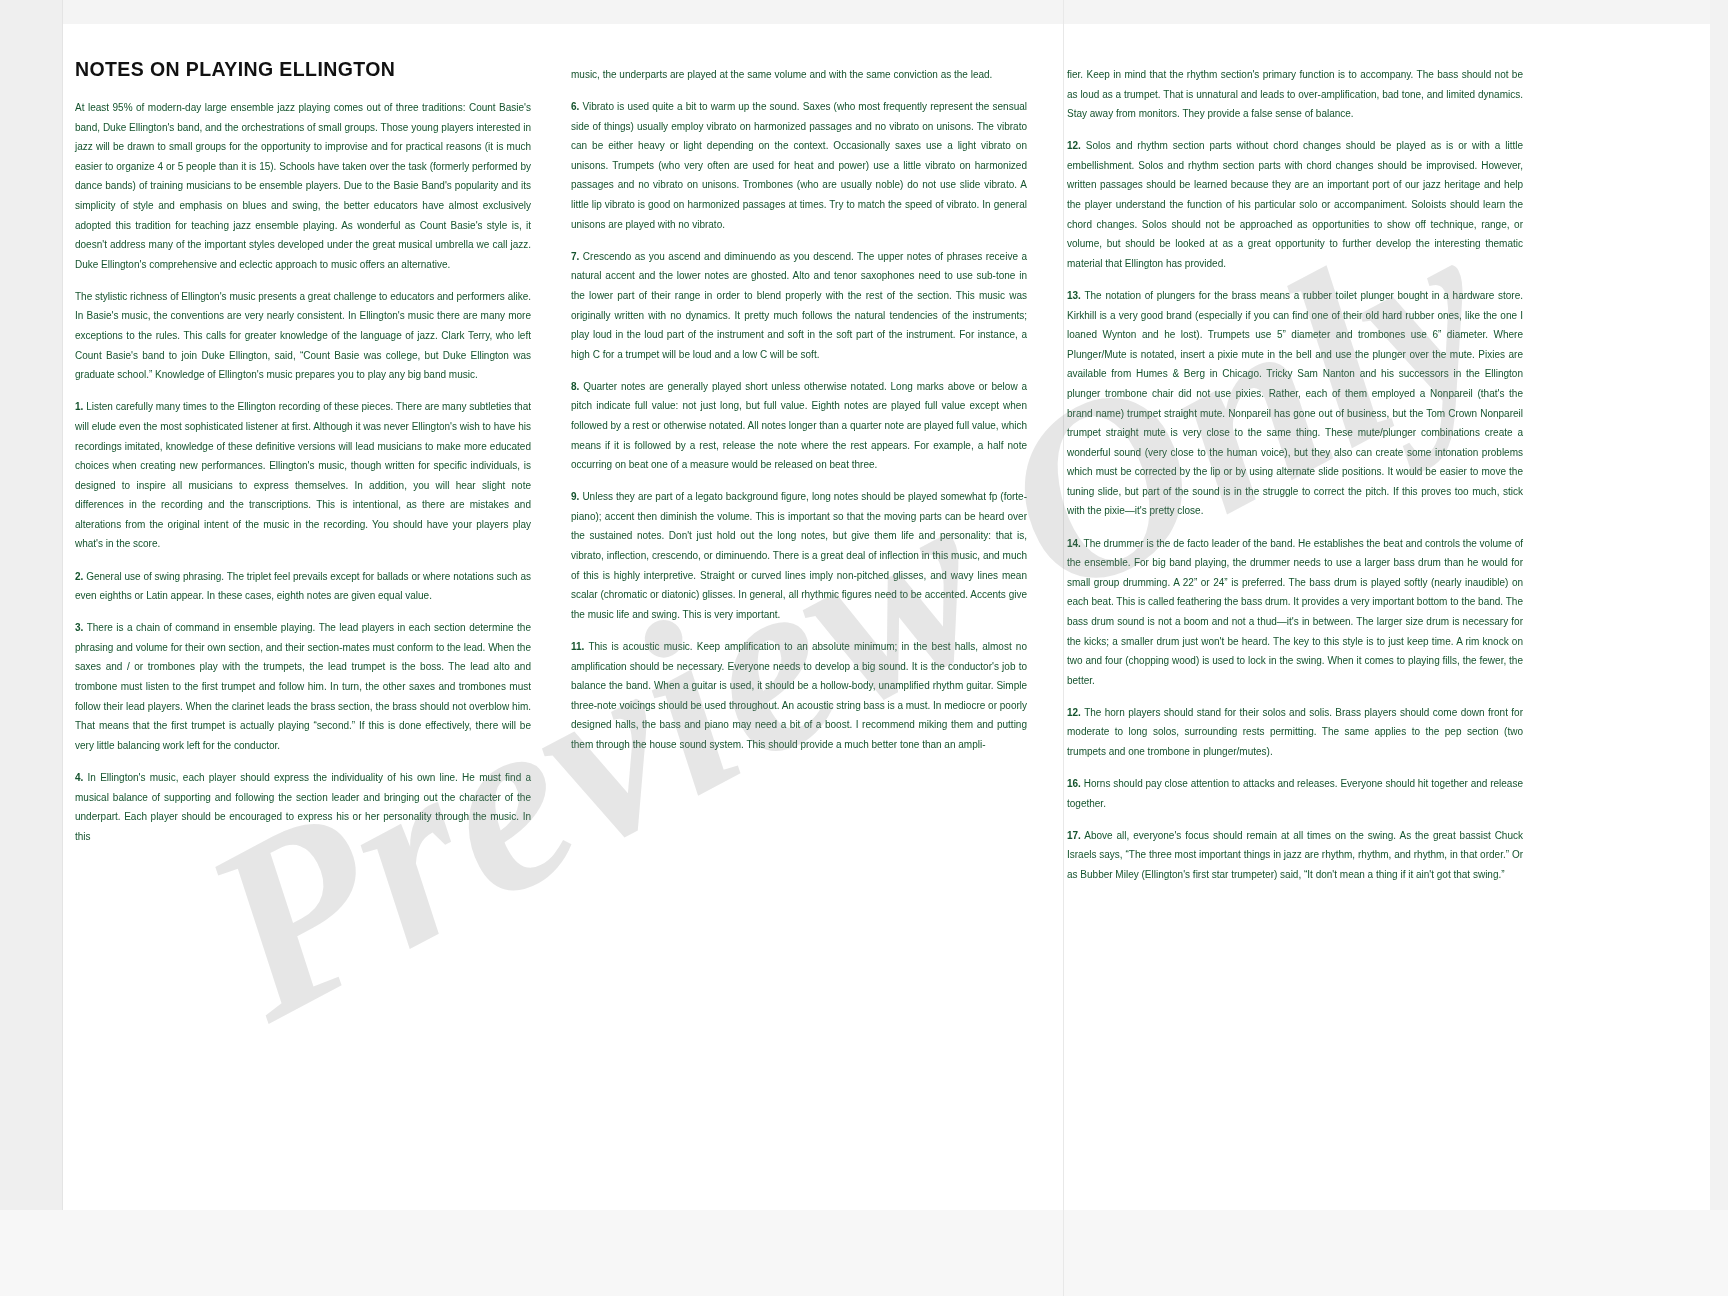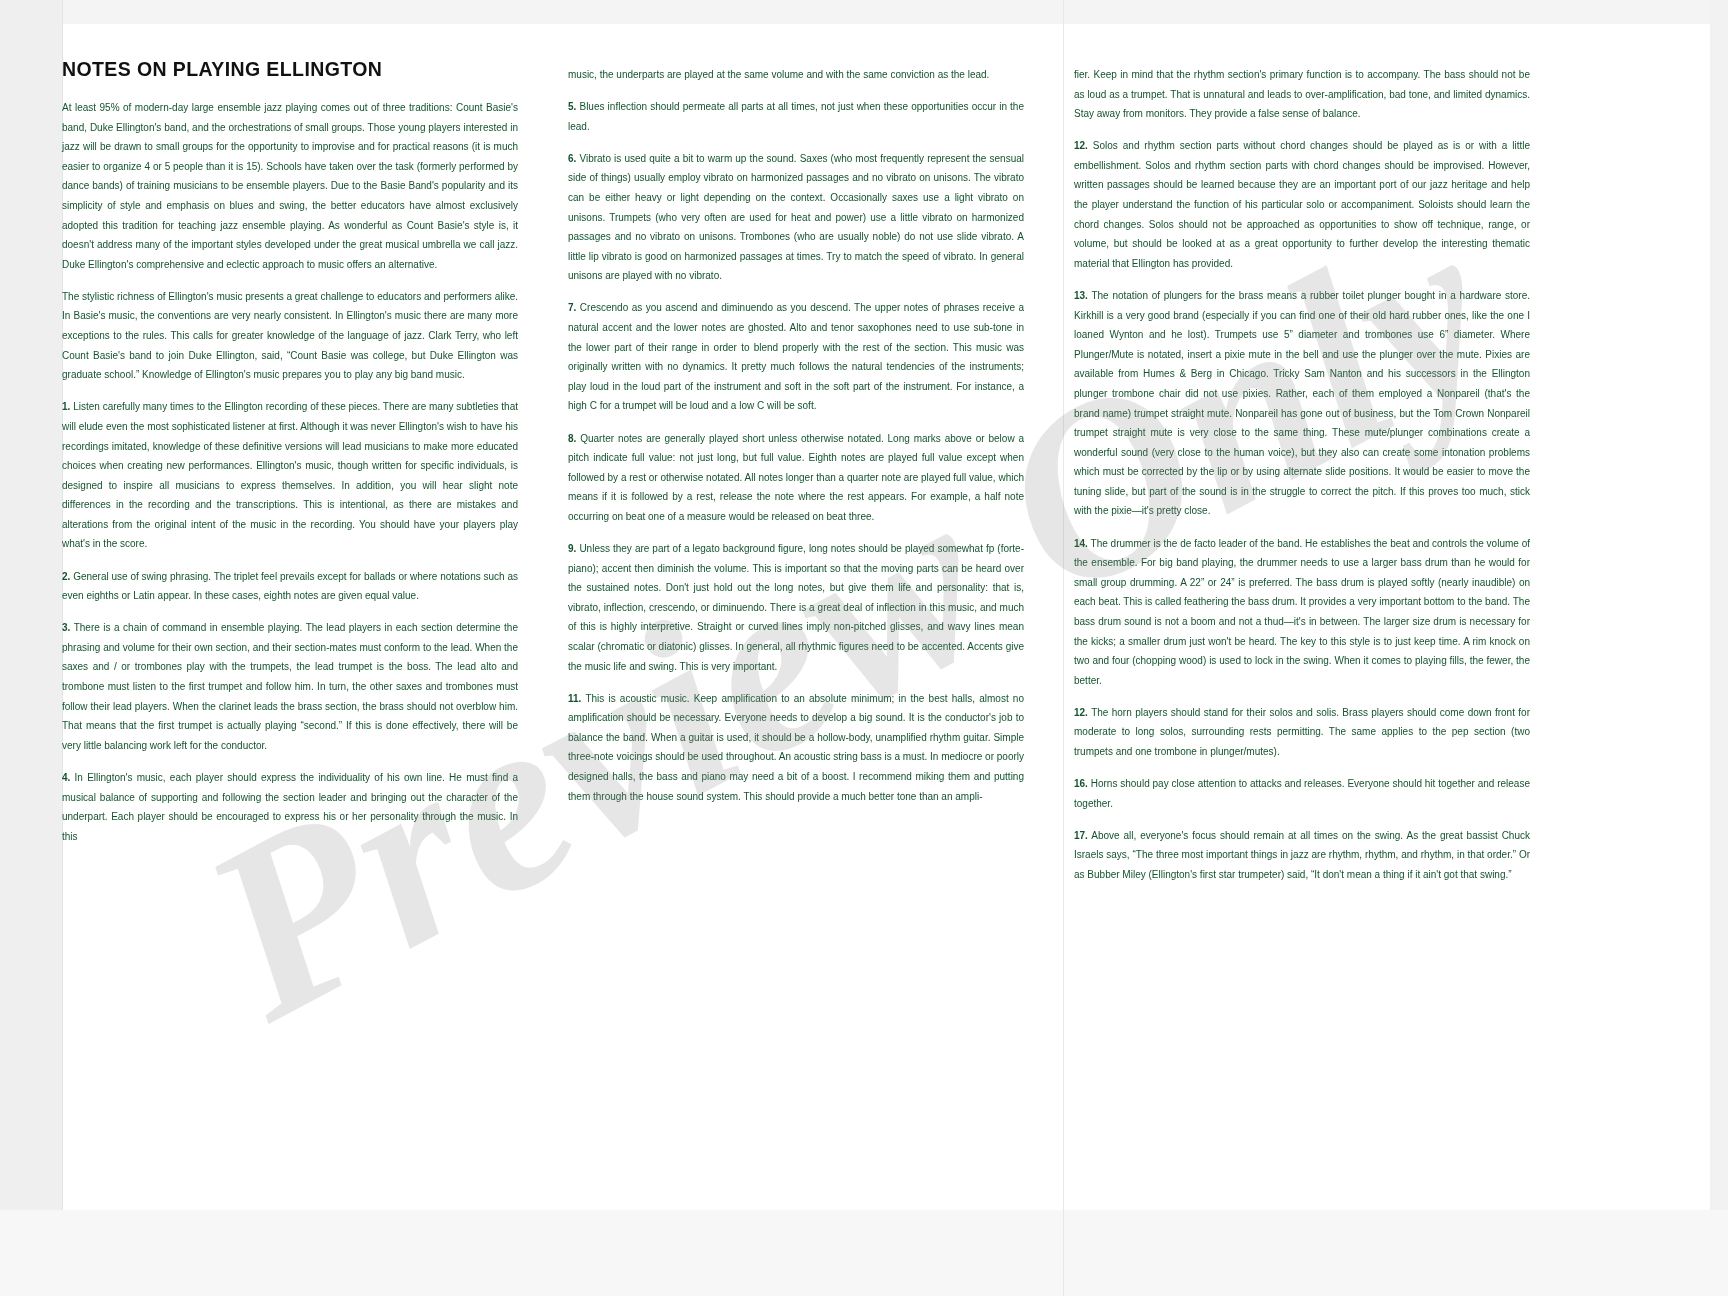--- a/index.html
+++ b/index.html
@@ -74,26 +74,26 @@
     font-weight: 700;
     color: rgba(130,130,130,0.20);
     letter-spacing: 2px;
     white-space: nowrap;
     transform: rotate(-28deg);
     font-style: italic;
   }
 
   .columns {
     position: absolute;
-    left: 62px;
+    left: 75px;
     top: 58px;
     width: 1590px;
     height: 1190px;
     display: flex;
-    gap: 50px;
+    gap: 40px;
     z-index: 2;
   }
   .col {
     width: 456px;
     position: relative;
   }
   .col.col2, .col.col3 { padding-top: 7px; }
 
   h1.title {
     font-size: 19.5px;
@@ -141,21 +141,20 @@
       <p class="para"><span class="num"></span><span>At least 95% of modern-day large ensemble jazz playing comes out of three traditions: Count Basie's band, Duke Ellington's band, and the orchestrations of small groups. Those young players interested in jazz will be drawn to small groups for the opportunity to improvise and for practical reasons (it is much easier to organize 4 or 5 people than it is 15). Schools have taken over the task (formerly performed by dance bands) of training musicians to be ensemble players. Due to the Basie Band's popularity and its simplicity of style and emphasis on blues and swing, the better educators have almost exclusively adopted this tradition for teaching jazz ensemble playing. As wonderful as Count Basie's style is, it doesn't address many of the important styles developed under the great musical umbrella we call jazz. Duke Ellington's comprehensive and eclectic approach to music offers an alternative.</span></p>
       <p class="para"><span class="num"></span><span>The stylistic richness of Ellington's music presents a great challenge to educators and performers alike. In Basie's music, the conventions are very nearly consistent. In Ellington's music there are many more exceptions to the rules. This calls for greater knowledge of the language of jazz. Clark Terry, who left Count Basie's band to join Duke Ellington, said, “Count Basie was college, but Duke Ellington was graduate school.” Knowledge of Ellington's music prepares you to play any big band music.</span></p>
       <p class="para"><span class="num">1.</span> <span>Listen carefully many times to the Ellington recording of these pieces. There are many subtleties that will elude even the most sophisticated listener at first. Although it was never Ellington's wish to have his recordings imitated, knowledge of these definitive versions will lead musicians to make more educated choices when creating new performances. Ellington's music, though written for specific individuals, is designed to inspire all musicians to express themselves. In addition, you will hear slight note differences in the recording and the transcriptions. This is intentional, as there are mistakes and alterations from the original intent of the music in the recording. You should have your players play what's in the score.</span></p>
       <p class="para"><span class="num">2.</span> <span>General use of swing phrasing. The triplet feel prevails except for ballads or where notations such as even eighths or Latin appear. In these cases, eighth notes are given equal value.</span></p>
       <p class="para"><span class="num">3.</span> <span>There is a chain of command in ensemble playing. The lead players in each section determine the phrasing and volume for their own section, and their section-mates must conform to the lead. When the saxes and / or trombones play with the trumpets, the lead trumpet is the boss. The lead alto and trombone must listen to the first trumpet and follow him. In turn, the other saxes and trombones must follow their lead players. When the clarinet leads the brass section, the brass should not overblow him. That means that the first trumpet is actually playing “second.” If this is done effectively, there will be very little balancing work left for the conductor.</span></p>
       <p class="para"><span class="num">4.</span> <span>In Ellington's music, each player should express the individuality of his own line. He must find a musical balance of supporting and following the section leader and bringing out the character of the underpart. Each player should be encouraged to express his or her personality through the music. In this</span></p>
     </div>
 
     <div class="col col2">
       <p class="para"><span class="num"></span><span>music, the underparts are played at the same volume and with the same conviction as the lead.</span></p>
-      <p class="para"><span class="num">5.</span> <span>Blues inflection should permeate all parts at all times, not just when these opportunities occur in the lead.</span></p>
       <p class="para"><span class="num">6.</span> <span>Vibrato is used quite a bit to warm up the sound. Saxes (who most frequently represent the sensual side of things) usually employ vibrato on harmonized passages and no vibrato on unisons. The vibrato can be either heavy or light depending on the context.  Occasionally saxes use a light vibrato on unisons.  Trumpets (who very often are used for heat and power) use a little vibrato on harmonized passages and no vibrato on unisons. Trombones (who are usually noble) do not use slide vibrato. A little lip vibrato is good on harmonized passages at times. Try to match the speed of vibrato. In general unisons are played with no vibrato.</span></p>
       <p class="para"><span class="num">7.</span> <span>Crescendo as you ascend and diminuendo as you descend. The upper notes of phrases receive a natural accent and the lower notes are ghosted. Alto and tenor saxophones need to use sub-tone in the lower part of their range in order to blend properly with the rest of the section. This music was originally written with no dynamics. It pretty much follows the natural tendencies of the instruments; play loud in the loud part of the instrument and soft in the soft part of the instrument. For instance, a high C for a trumpet will be loud and a low C will be soft.</span></p>
       <p class="para"><span class="num">8.</span> <span>Quarter notes are generally played short unless otherwise notated. Long marks above or below a pitch indicate full value: not just long, but full value. Eighth notes are played full value except when followed by a rest or otherwise notated. All notes longer than a quarter note are played full value, which means if it is followed by a rest, release the note where the rest appears. For example, a half note occurring on beat one of a measure would be released on beat three.</span></p>
       <p class="para"><span class="num">9.</span> <span>Unless they are part of a legato background figure, long notes should be played somewhat fp (forte-piano); accent then diminish the volume. This is important so that the moving parts can be heard over the sustained notes. Don't just hold out the long notes, but give them life and personality: that is, vibrato, inflection, crescendo, or diminuendo. There is a great deal of inflection in this music, and much of this is highly interpretive. Straight or curved lines imply non-pitched glisses, and wavy lines mean scalar (chromatic or diatonic) glisses. In general, all rhythmic figures need to be accented. Accents give the music life and swing. This is very important.</span></p>
       <p class="para"><span class="num">11.</span> <span>This is acoustic music. Keep amplification to an absolute minimum; in the best halls, almost no amplification should be necessary. Everyone needs to develop a big sound. It is the conductor's job to balance the band. When a guitar is used, it should be a hollow-body, unamplified rhythm guitar. Simple three-note voicings should be used throughout. An acoustic string bass is a must. In mediocre or poorly designed halls, the bass and piano may need a bit of a boost. I recommend miking them and putting them through the house sound system. This should provide a much better tone than an ampli-</span></p>
     </div>
 
     <div class="col col3">
       <p class="para"><span class="num"></span><span>fier. Keep in mind that the rhythm section's primary function is to accompany. The bass should not be as loud as a trumpet. That is unnatural and leads to over-amplification, bad tone, and limited dynamics. Stay away from monitors. They provide a false sense of balance.</span></p>
       <p class="para"><span class="num">12.</span> <span>Solos and rhythm section parts without chord changes should be played as is or with a little embellishment. Solos and rhythm section parts with chord changes should be improvised. However, written passages should be learned because they are an important port of our jazz heritage and help the player understand the function of his particular solo or accompaniment. Soloists should learn the chord changes. Solos should not be approached as opportunities to show off technique, range, or volume, but should be looked at as a great opportunity to further develop the interesting thematic material that Ellington has provided.</span></p>

